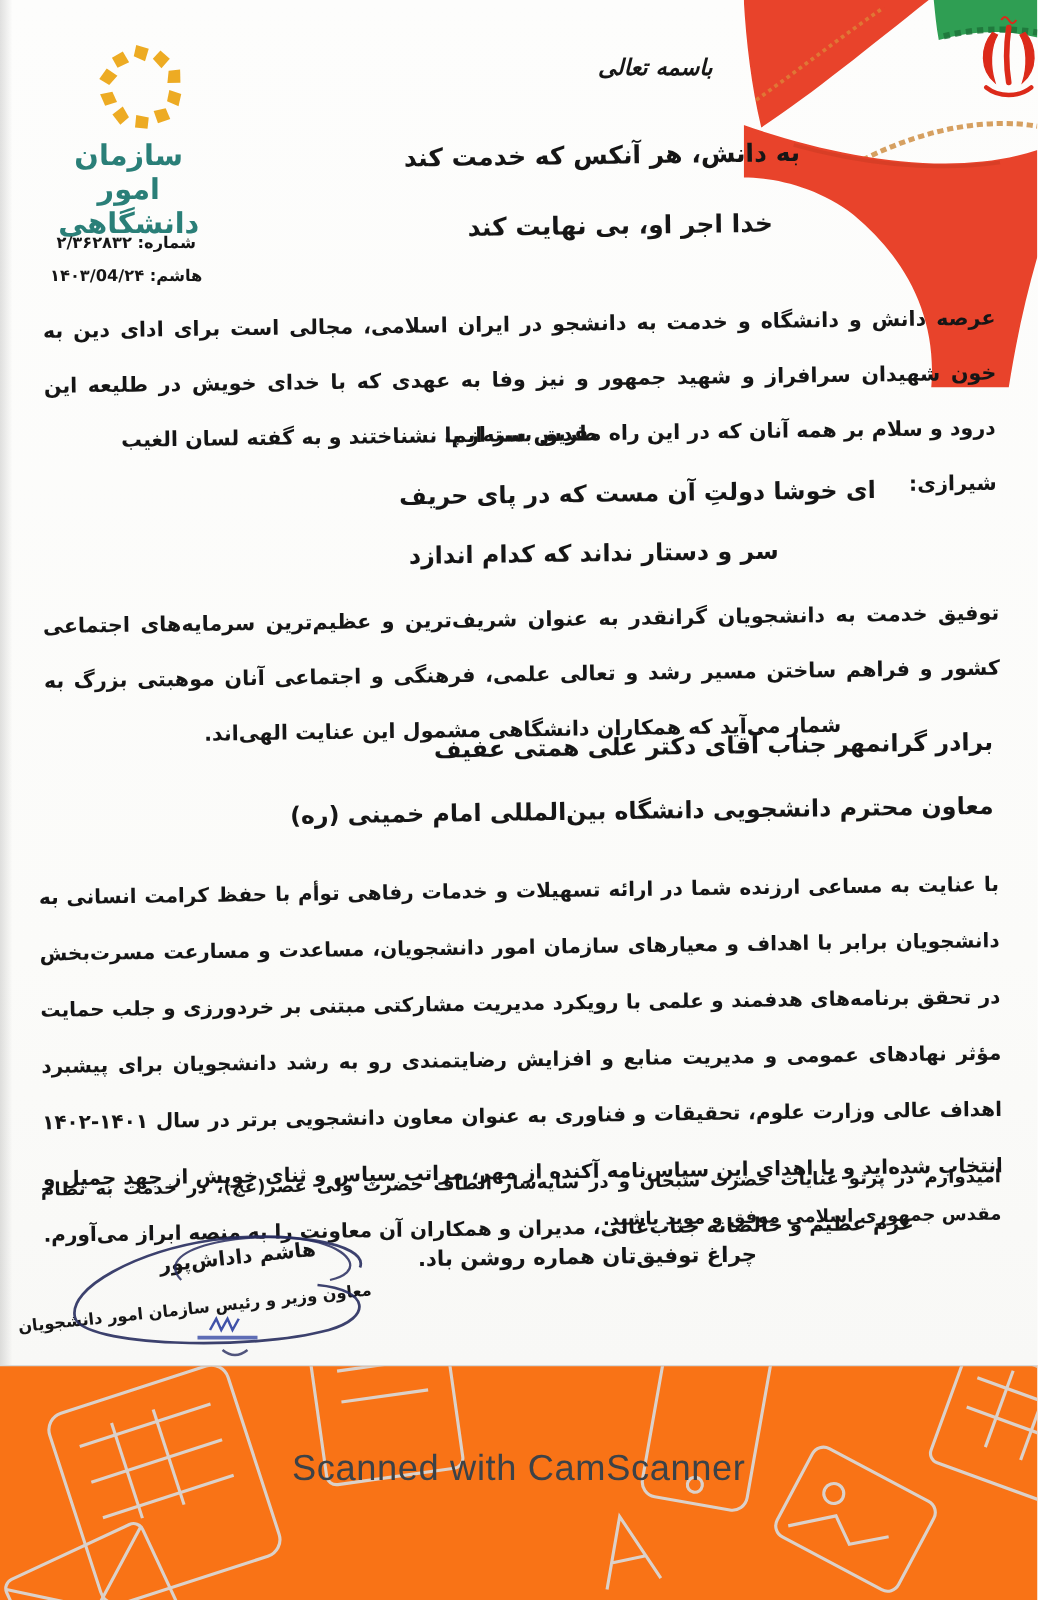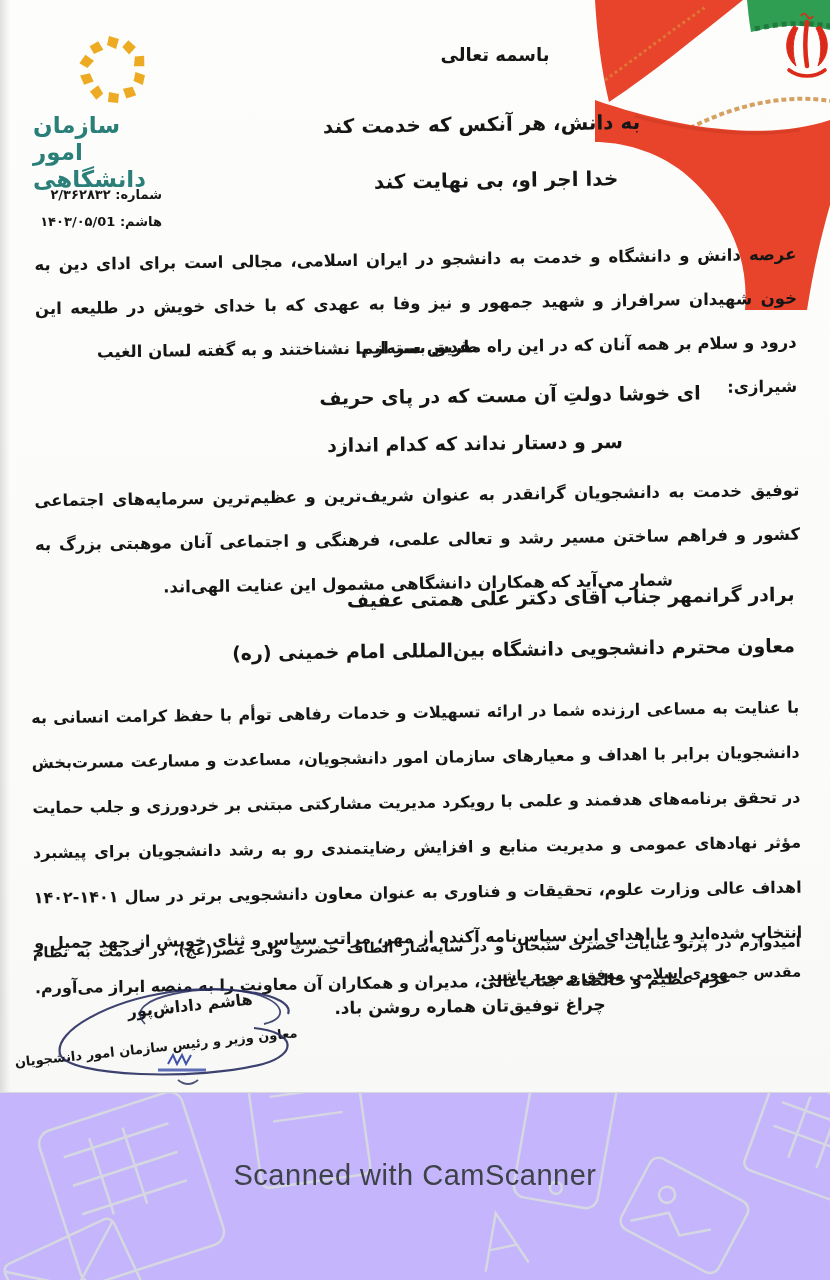--- a/index.html
+++ b/index.html
@@ -13,38 +13,38 @@
     position:absolute;left:0;top:0;width:830px;height:1092px;
     background:linear-gradient(180deg,#fdfdfc 0%,#fbfbf9 70%,#f8f8f6 100%);
   }
   .edge-shade{
     position:absolute;left:0;top:0;width:10px;height:1092px;
     background:linear-gradient(90deg,rgba(90,90,90,.18),rgba(0,0,0,0));
   }
   .fa{direction:rtl;color:#161616;}
   .tilt{transform:rotate(-0.8deg);}
   .org-name{
-    color:#2a7f78;font-weight:bold;text-align:left;line-height:27px;font-size:23px;
-  }
-  .meta-line{font-size:13px;font-weight:bold;text-align:right;line-height:15px;}
-  .basmala{font-size:18px;font-weight:bold;text-align:center;}
+    color:#2a7f78;font-weight:bold;text-align:center;line-height:27px;font-size:23px;
+  }
+  .meta-line{font-size:13px;font-weight:bold;text-align:center;line-height:15px;}
+  .basmala{font-size:18px;font-weight:bold;font-style:italic;}
   .motto{font-size:20px;font-weight:bold;text-align:right;white-space:nowrap;}
   .para{font-size:16.5px;font-weight:bold;text-align:justify;line-height:44px;}
   .para-last-center{text-align-last:center;}
   .para-last-left{text-align-last:left;}
   .para-last-right{text-align-last:right;}
   .poem{font-size:19px;font-weight:bold;text-align:center;white-space:nowrap;}
   .addressee{font-size:19px;font-weight:bold;text-align:right;white-space:nowrap;}
   .small-para{font-size:14.5px;font-weight:bold;text-align:justify;line-height:30px;}
   .closing{font-size:17px;font-weight:bold;text-align:center;white-space:nowrap;}
   .sig-name{font-size:16px;font-weight:bold;text-align:center;transform:rotate(-6deg);}
   .sig-title{font-size:13px;font-weight:bold;text-align:center;transform:rotate(-6deg);white-space:nowrap;}
   .footer-band{
     position:absolute;left:0;top:1092px;width:830px;height:188px;
-    background:#c4b5fd;border-top:1px solid #d7dadb;
+    background:#f97316;border-top:1px solid #d7dadb;
   }
   .footer-caption{
     position:absolute;left:0;top:66px;width:830px;text-align:center;
     font-family:"Liberation Sans","DejaVu Sans",sans-serif;
     font-size:29px;color:#3d4247;letter-spacing:.5px;
   }
   svg{display:block;}
 </style>
 </head>
 <body>
@@ -116,21 +116,21 @@
     <div>سازمان امور</div>
     <div>دانشگاهی</div>
   </div>
 
   <div class="abs fa meta-line" style="left:40px;top:187px;width:122px;">
     <span>شماره:</span>
     <span>۲/۳۶۲۸۳۲</span>
   </div>
   <div class="abs fa meta-line" style="left:40px;top:214px;width:122px;">
     <span>هاشم:</span>
-    <span>۱۴۰۳/۰۵/01</span>
+    <span>۱۴۰۳/04/۲۴</span>
   </div>
 
   <div class="abs fa basmala" style="left:420px;top:44px;width:150px;">باسمه تعالی</div>
   <div class="abs fa motto tilt" style="right:190px;top:112px;">به دانش، هر آنکس که خدمت کند</div>
   <div class="abs fa motto tilt" style="right:212px;top:168px;">خدا اجر او، بی نهایت کند</div>
 
   <div class="abs fa para para-last-center tilt" style="left:35px;top:238px;width:762px;">عرصه دانش و دانشگاه و خدمت به دانشجو در ایران اسلامی، مجالی است برای ادای دین به خون شهیدان سرافراز و شهید جمهور و نیز وفا به عهدی که با خدای خویش در طلیعه این طریق بسته‌ایم.</div>
 
   <div class="abs fa para tilt" style="left:35px;top:326px;width:762px;text-align:right;">درود و سلام بر همه آنان که در این راه مقدس سر از پا نشناختند و به گفته لسان الغیب شیرازی:</div>
 

